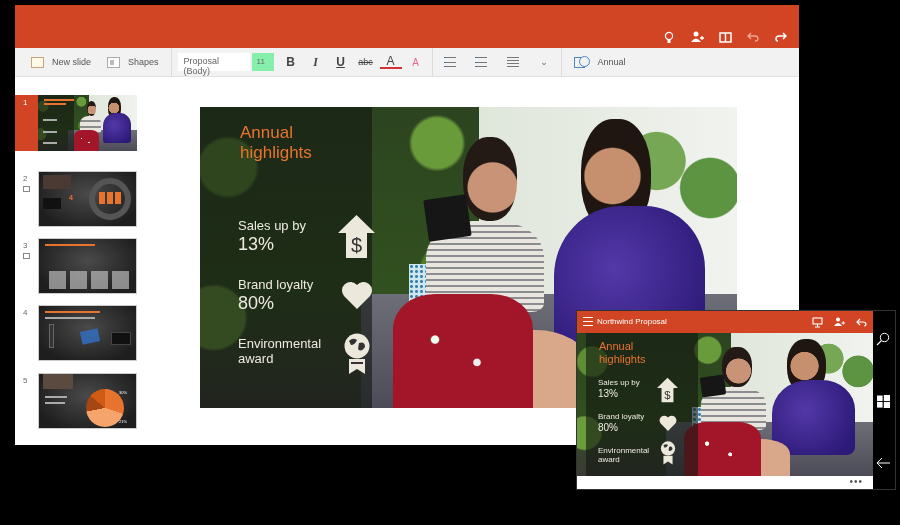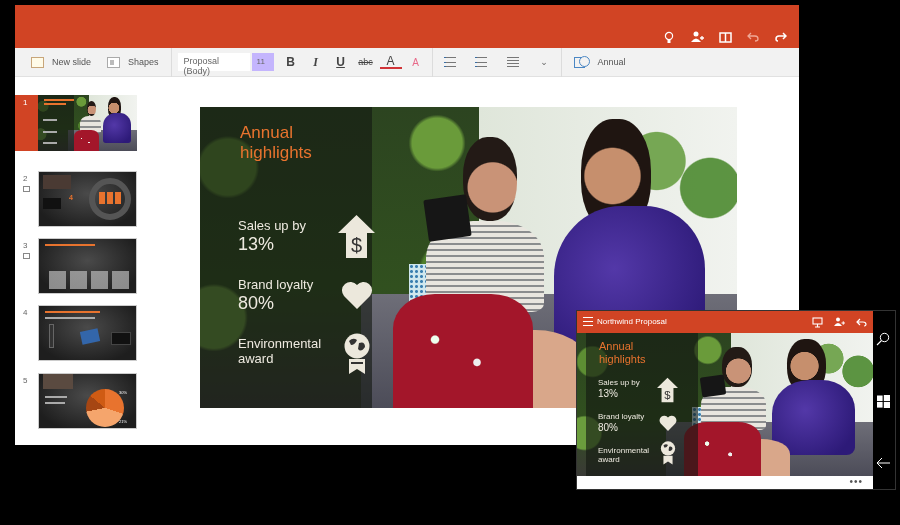--- a/index.html
+++ b/index.html
@@ -17,21 +17,21 @@
   .title-icons span { color: #fff; width: 16px; height: 16px; display: flex; align-items: center; justify-content: center; font-size: 12px; cursor: pointer; }
   .title-icons span.dim { color: #f0a896; }
 
   .ribbon { position: absolute; left: 0; top: 43px; width: 100%; height: 29px; background: #f2f2f2; border-bottom: 1px solid #e1e1e1; display: flex; align-items: center; }
   .rb-btn { display: flex; align-items: center; gap: 8px; font-size: 9px; color: #555; padding: 0 8px; cursor: pointer; height: 100%; }
   .rb-icon { display: inline-block; width: 13px; height: 11px; border: 1px solid #aaa; background: #fff; position: relative; }
   .rb-icon.newslide { border-color: #c8a67a; background: #fffbe8; }
   .rb-icon.layout::after { content: ""; position: absolute; left: 2px; top: 2px; width: 4px; height: 5px; background: #bbb; }
   .sep { width: 1px; height: 29px; background: #dcdcdc; margin: 0 4px; }
   .font-box { width: 72px; height: 18px; background: #fff; font-size: 9px; color: #666; padding: 3px 6px; margin-left: 2px; cursor: text; }
-  .size-box { width: 22px; height: 18px; background: #c4b5fd; font-size: 8px; color: #666; padding: 4px 5px; margin-left: 2px; cursor: text; }
+  .size-box { width: 22px; height: 18px; background: #86efac; font-size: 8px; color: #666; padding: 4px 5px; margin-left: 2px; cursor: text; }
   .fmt { width: 22px; height: 20px; display: flex; align-items: center; justify-content: center; color: #444; font-size: 12px; cursor: pointer; margin: 0 1.5px; }
   .fmt.b { font-weight: bold; }
   .fmt.i { font-style: italic; font-family: "Liberation Serif", serif; font-weight: bold; }
   .fmt.u { text-decoration: underline; font-weight: bold; }
   .fmt.s { text-decoration: line-through; font-size: 9px; }
   .fmt.fc { border-bottom: 2px solid #d13438; height: 14px; font-size: 12px; }
   .fmt.hl { color: #e86a8a; font-size: 10px; }
   .listicon { width: 12px; height: 10px; display: flex; flex-direction: column; justify-content: space-between; }
   .listicon i { display: block; height: 1px; background: #777; }
   .listicon.bullets i { border-left: 2px solid #3a6ea5; }

